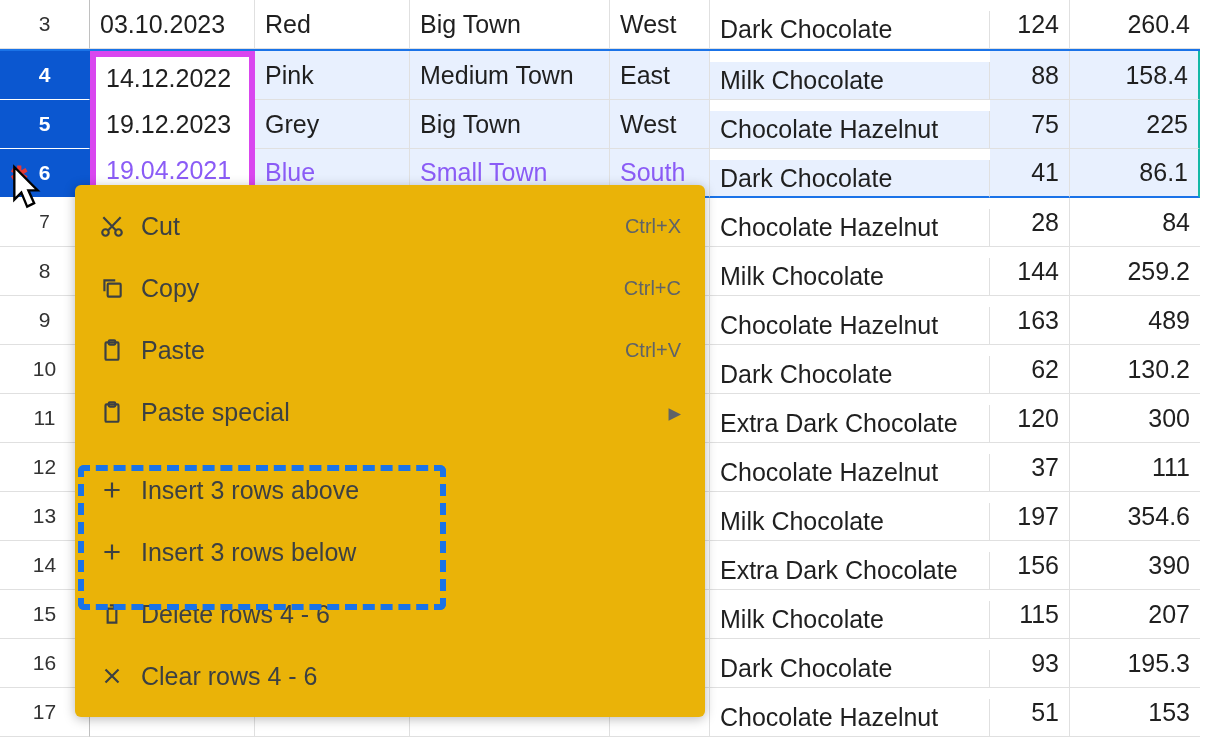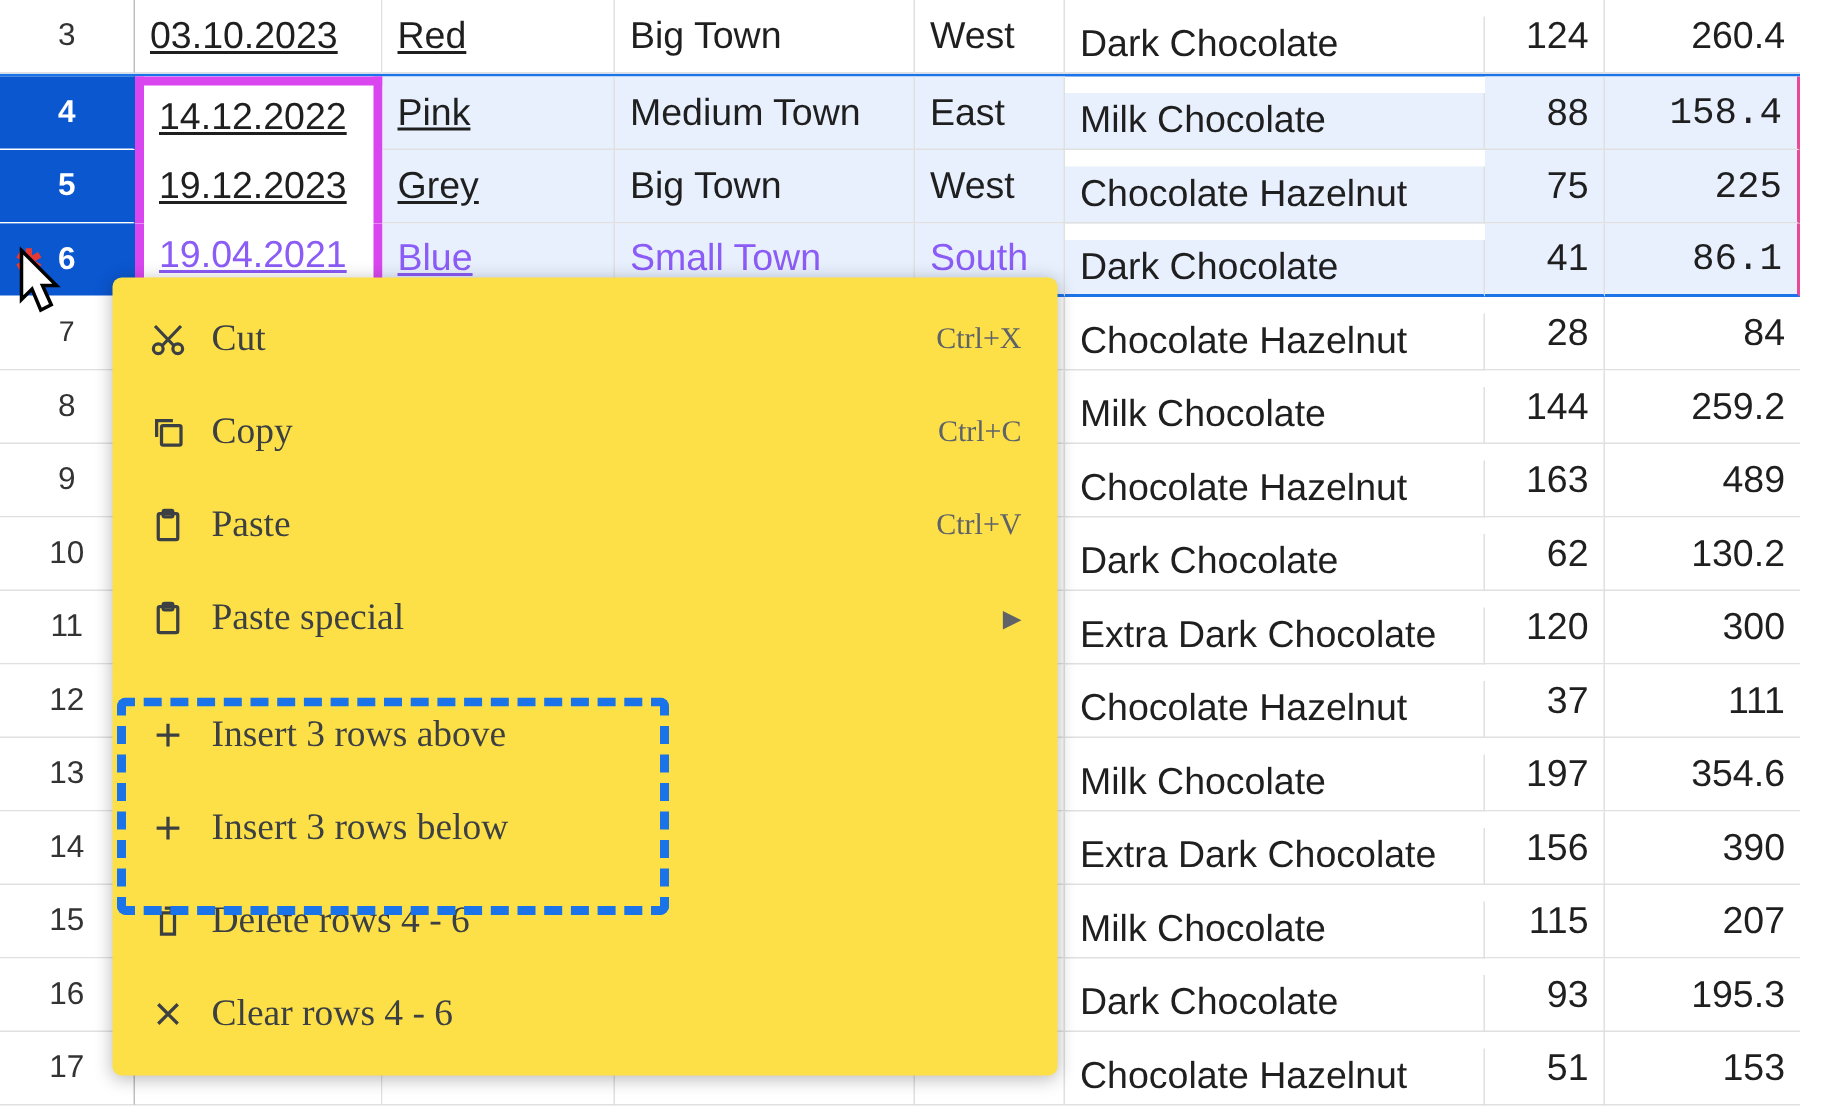--- a/index.html
+++ b/index.html
@@ -38,29 +38,29 @@
     .cell {
       border-right: 1px solid #e0e0e0;
       border-bottom: 1px solid #e0e0e0;
       padding: 0 10px;
       display: flex; align-items: center;
       font-size: 25px;
       color: #1f1f1f;
       background: #fff;
       overflow: hidden; white-space: nowrap;
     }
-    .c-date  { width: 165px; text-decoration: underline; }
-    .c-color { width: 155px; text-decoration: underline; }
+    .c-date  { width: 165px; }
+    .c-color { width: 155px; }
     .c-town  { width: 200px; }
     .c-dir   { width: 100px; text-align: center; }
     .c-prod  { width: 280px; margin-top: 11px; }
     .c-num1  { width: 80px; justify-content: flex-end; }
     .c-num2  { width: 130px; justify-content: flex-end; border-right: none; }
     .row.sel .cell { background: #e8f0fe; }
-    .row.sel .cell:last-child { border-right: 2px solid #ec4899; font-family: Liberation Mono, monospace; }
+    .row.sel .cell:last-child { border-right: 2px solid #14b8a6; }
     .row.sel-first { border-top: 2px solid #1a73e8; height: 51px; }
     .row.sel-first .cell:first-child { border-left: 2px solid #1a73e8; }
     .row.sel-last .cell { border-bottom: 2px solid #1a73e8; }
     .row.sel .c-date { border: 6px solid #d946ef; background: #fff; }
     .row.sel-first .c-date { border-bottom: none; }
     .row.sel-mid .c-date { border-top: none; border-bottom: none; }
     .row.sel-last .c-date { border-top: none; }
     .row.dimmed .cell { color: #8b5cf6; }
     .cursor {
       position: absolute;
@@ -73,26 +73,25 @@
       position: absolute;
       left: 10px; top: 162px;
       color: #e53935;
       font-size: 22px; font-weight: bold;
       z-index: 9;
     }
     .menu {
       position: absolute;
       left: 75px; top: 185px;
       width: 630px;
-      background: #fde047;
+      background: #eab308;
       border-radius: 6px;
       box-shadow: 0 2px 12px rgba(0,0,0,0.28);
       padding: 10px 0;
       z-index: 20;
-      font-family: Liberation Serif, serif;
     }
     .mitem {
       height: 62px;
       display: flex; align-items: center;
       padding: 0 24px;
       font-size: 25px;
       color: #3c4043;
       cursor: default;
     }
     .mitem .icon { width: 42px; display: flex; align-items: center; color: #3c4043; }

